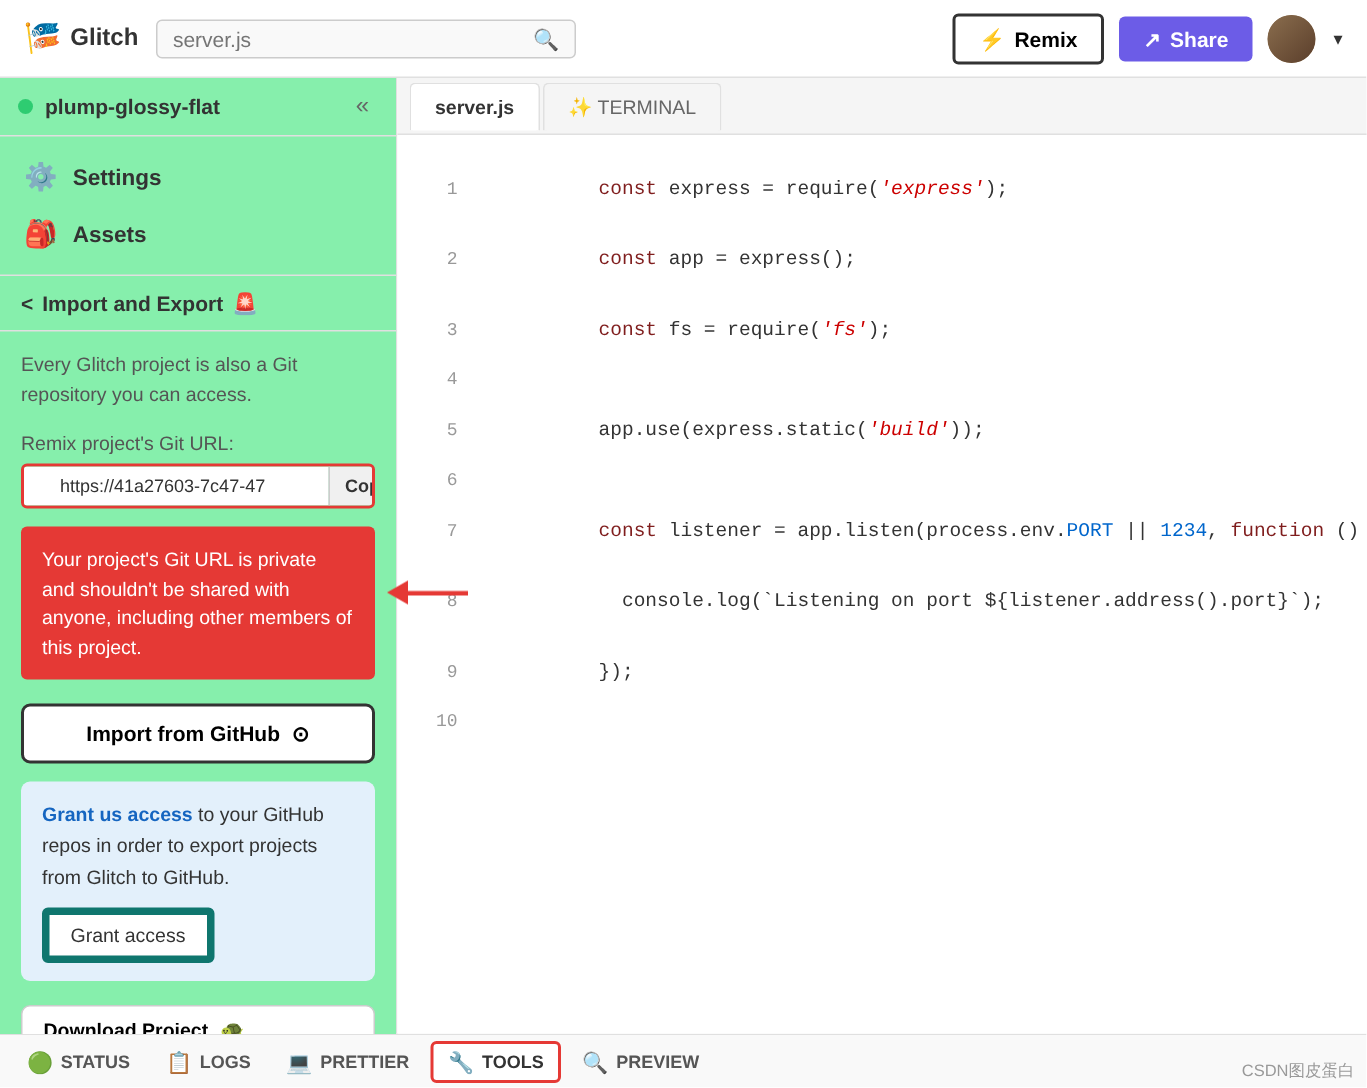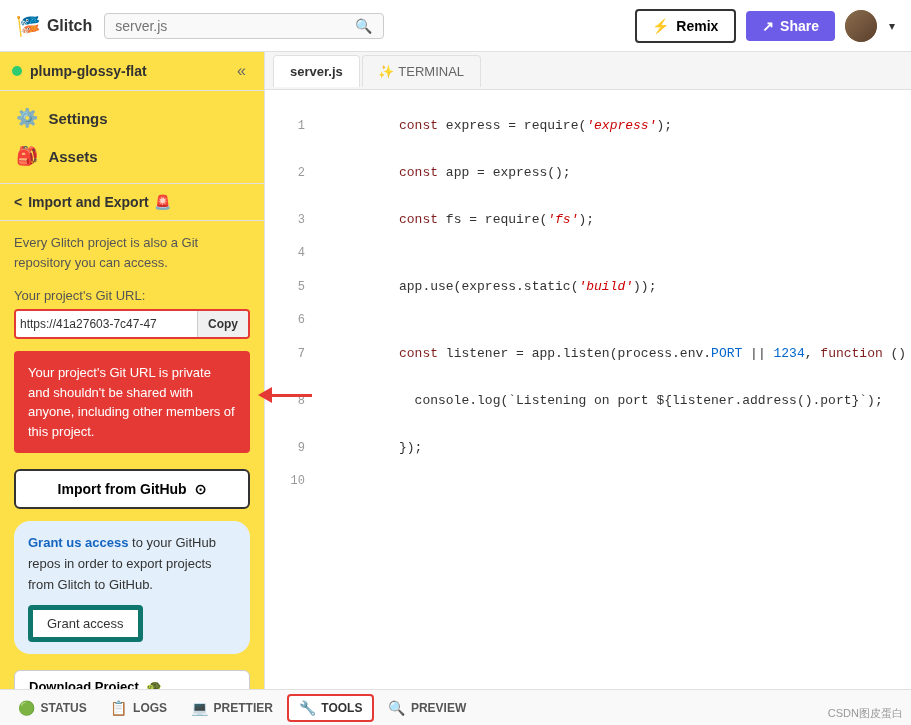--- a/index.html
+++ b/index.html
@@ -33,21 +33,21 @@
     .avatar { width: 32px; height: 32px; border-radius: 50%; background: #8b6e4e; overflow: hidden; display: flex; align-items: center; justify-content: center; }
     .avatar-img { width: 100%; height: 100%; background: linear-gradient(135deg, #8b6e4e 0%, #5a3e2b 100%); border-radius: 50%; }
     .avatar-chevron { font-size: 12px; color: #333; margin-left: 2px; }
 
     
     .main { display: flex; height: calc(725px - 52px - 36px); }
 
     
     .sidebar {
       width: 265px; min-width: 265px; border-right: 1px solid #e0e0e0;
-      background: #fde047; overflow-y: auto; display: flex; flex-direction: column;
+      background: #86efac; overflow-y: auto; display: flex; flex-direction: column;
     }
     .sidebar-header {
       display: flex; align-items: center; justify-content: space-between;
       padding: 8px 12px; border-bottom: 1px solid #e0e0e0;
     }
     .project-name { font-size: 14px; font-weight: 600; color: #333; display: flex; align-items: center; gap: 8px; }
     .project-dot { width: 10px; height: 10px; border-radius: 50%; background: #2ecc71; display: inline-block; }
     .collapse-btn { background: none; border: none; cursor: pointer; font-size: 16px; color: #666; padding: 2px 6px; }
 
     .sidebar-nav { padding: 8px 0; }
@@ -67,41 +67,41 @@
       border-bottom: 1px solid #e0e0e0;
     }
     .import-export-content { padding: 12px 14px; }
     .git-description { font-size: 13px; color: #555; line-height: 1.5; margin-bottom: 16px; }
     .git-url-label { font-size: 13px; color: #555; margin-bottom: 6px; }
     .git-url-box {
       display: flex; align-items: center; border: 2px solid #e53935;
       border-radius: 4px; overflow: hidden; margin-bottom: 12px;
     }
     .git-url-input {
-      flex: 1; padding: 6px 4px; font-size: 12px; color: #333;
+      flex: 1; padding: 6px 24px; font-size: 12px; color: #333;
       border: none; outline: none; background: #fff;
     }
     .copy-btn {
       padding: 6px 10px; background: #f0f0f0; border: none; border-left: 1px solid #ccc;
       cursor: pointer; font-size: 12px; font-weight: 600; color: #333;
     }
     .git-warning {
       background: #e53935; color: #fff; border-radius: 4px; padding: 12px 14px;
       font-size: 13px; line-height: 1.5; margin-bottom: 16px;
     }
 
     .import-github-btn {
       display: flex; align-items: center; gap: 8px; padding: 10px 16px;
       border: 2px solid #333; border-radius: 6px; background: #fff;
       font-size: 14px; font-weight: 700; cursor: pointer; width: 100%;
       margin-bottom: 12px; justify-content: center;
     }
 
     .github-grant-box {
-      background: #e3f0fb; border-radius: 16px; padding: 12px 14px;
+      background: #e3f0fb; border-radius: 6px; padding: 12px 14px;
       font-size: 13px; color: #333; line-height: 1.6; margin-bottom: 16px;
     }
     .github-grant-link { color: #1565c0; font-weight: 700; }
     .grant-access-btn {
       margin-top: 10px; padding: 6px 14px; border: 5px solid #0f766e;
       border-radius: 4px; background: #fff; font-size: 13px; cursor: pointer;
       font-weight: 500; color: #333;
     }
 
     .download-project-btn {
@@ -234,21 +234,21 @@
 
     <div class="import-export-panel">
       <div class="import-export-header">
         <span>&lt;</span>
         <span>Import and Export</span>
         <span>🚨</span>
       </div>
       <div class="import-export-content">
         <p class="git-description">Every Glitch project is also a Git repository you can access.</p>
 
-        <p class="git-url-label">Your project's Git URL:</p>
+        <p class="git-url-label">Remix project's Git URL:</p>
         <div class="git-url-box">
           <input class="git-url-input" type="text" value="https://41a27603-7c47-47" style="">
           <button class="copy-btn">Copy</button>
         </div>
 
         <div class="git-warning">
           <span>Your project's Git URL is private and shouldn't be shared with anyone, including other members of this project.</span>
         </div>
 
         <button class="import-github-btn">

